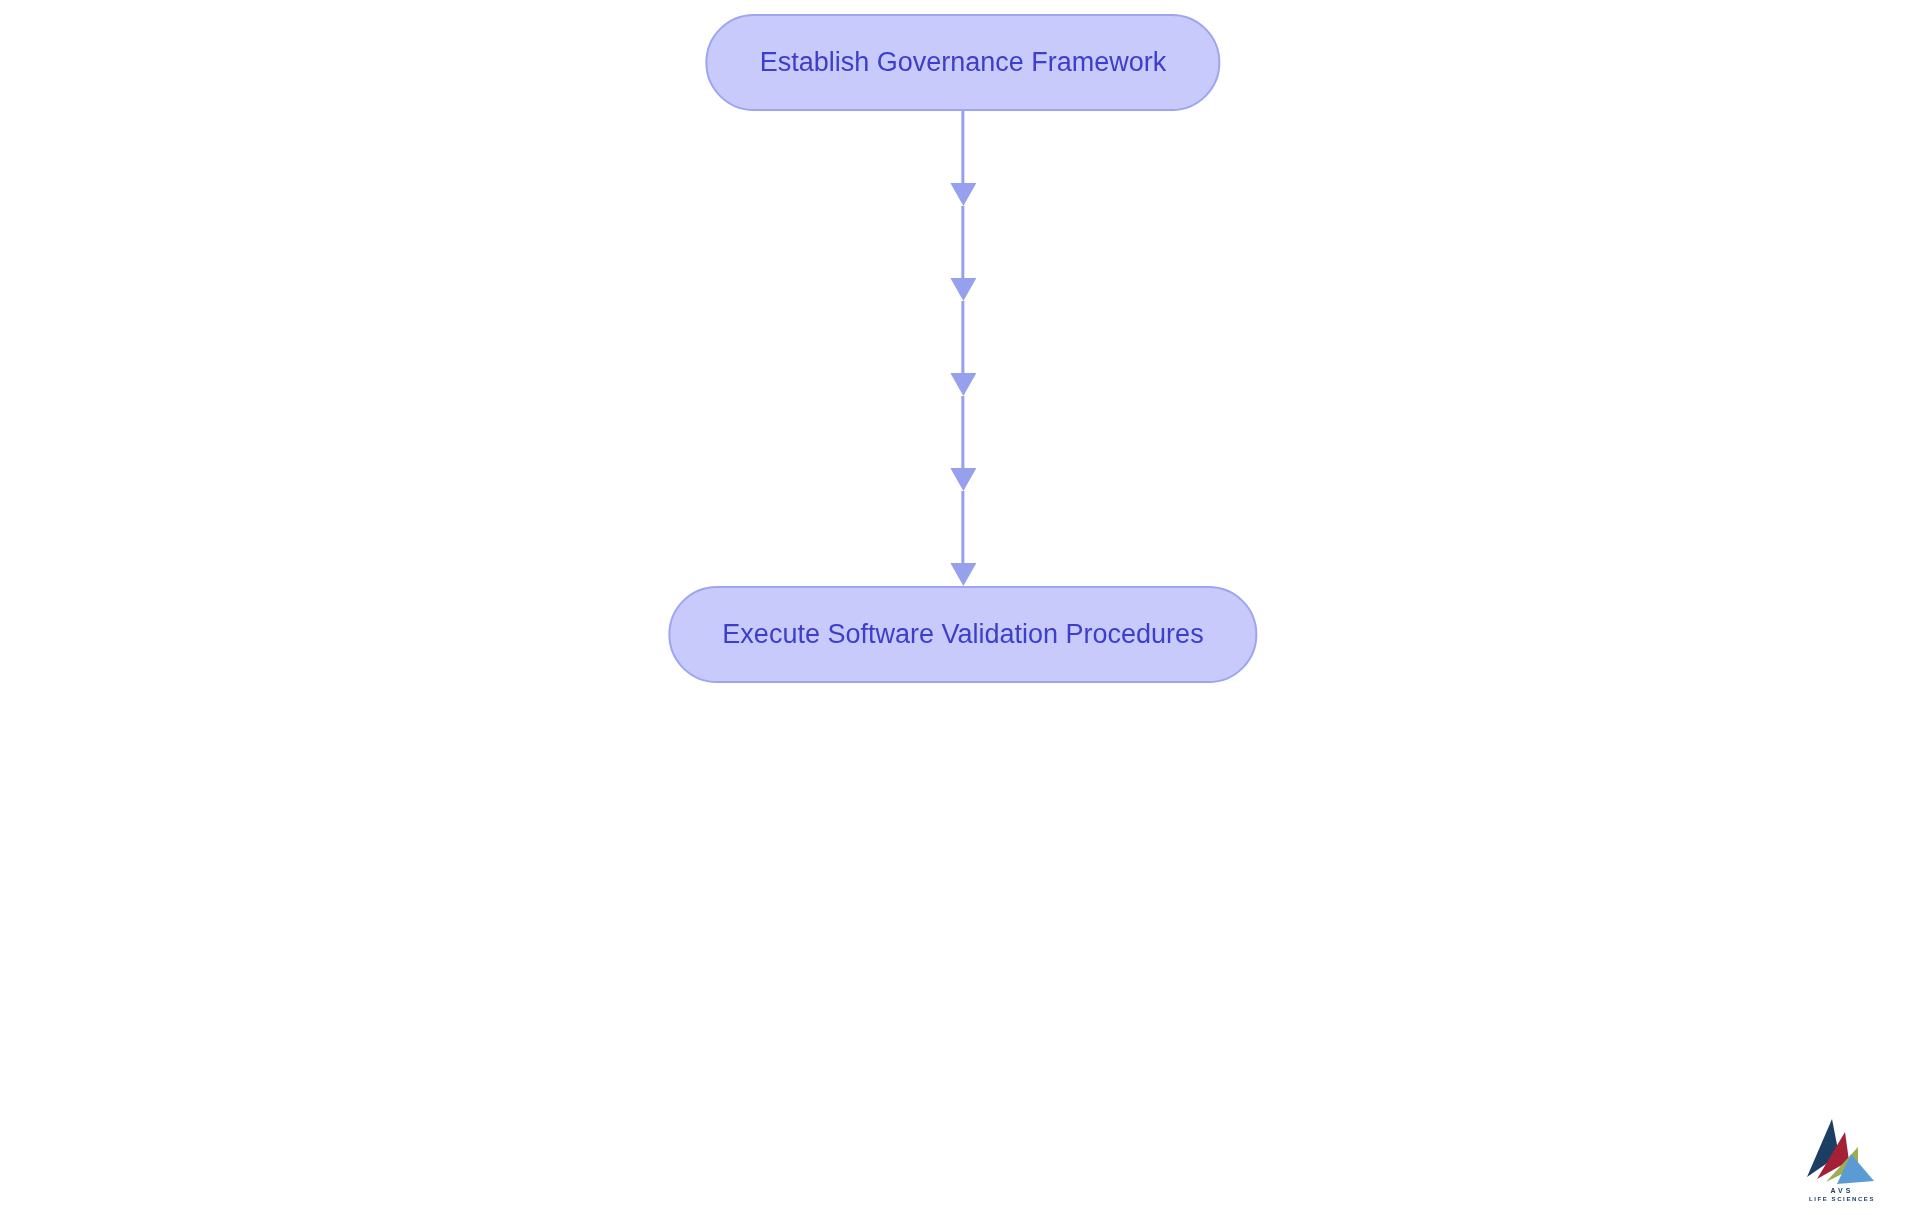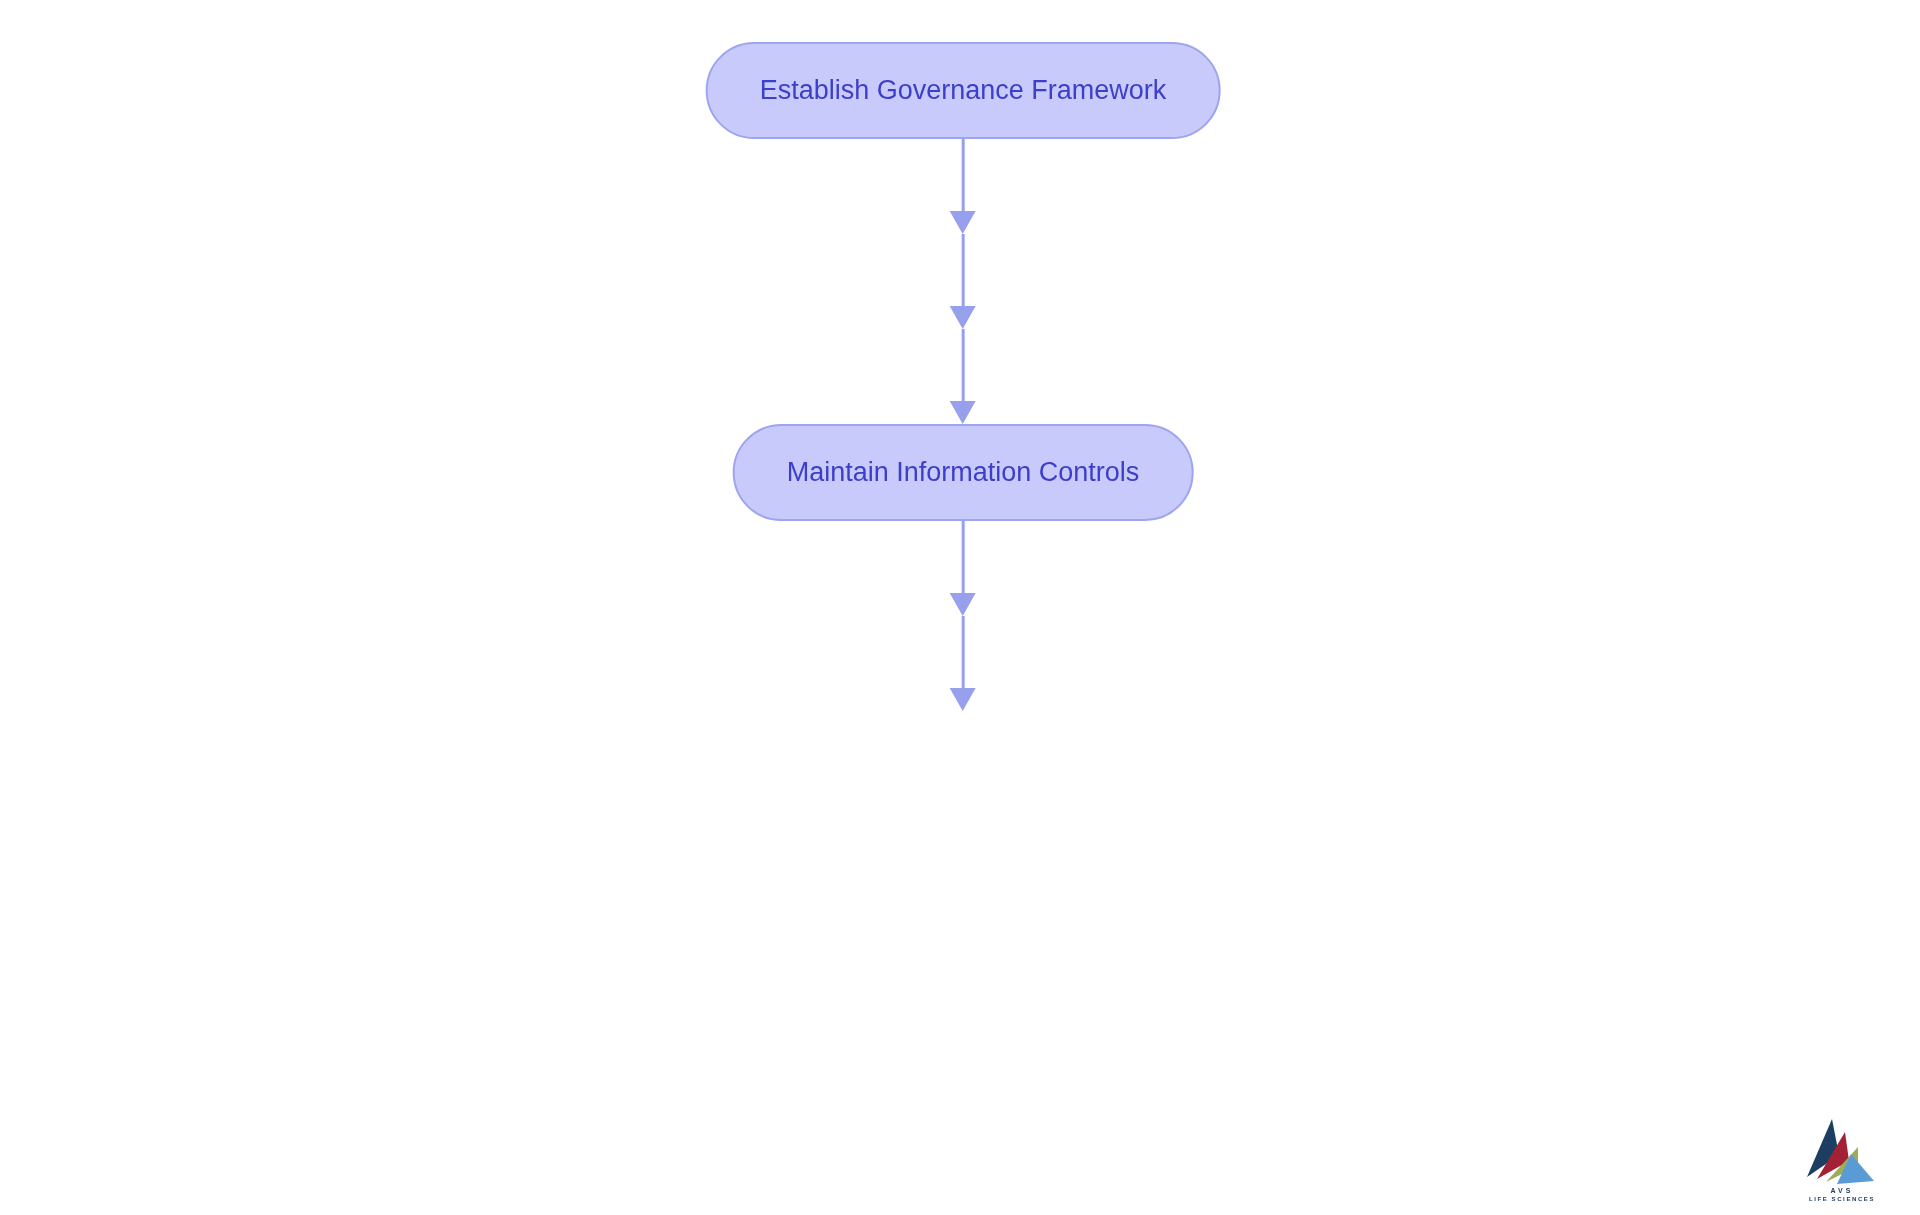--- a/index.html
+++ b/index.html
@@ -28,21 +28,20 @@
     height: 1215px;
   }
   .flow {
     position: absolute;
     top: 14px;
     left: 963px;
     transform: translateX(-50%);
     display: flex;
     flex-direction: column;
     align-items: center;
-    margin-top: 28px;
   }
   .node {
     height: 97px;
     border: 2px solid var(--node-border);
     border-radius: 50px;
     background: var(--node-fill);
     color: var(--node-text);
     font-size: 27px;
     line-height: 1;
     display: flex;
@@ -118,33 +117,33 @@
       <div class="arrow-line"></div>
       <div class="arrow-head"></div>
     </div>
 
 
     <div class="arrow">
       <div class="arrow-line"></div>
       <div class="arrow-head"></div>
     </div>
 
-    <div class="node">Maintain Information Controls</div>
 
     <div class="arrow">
       <div class="arrow-line"></div>
       <div class="arrow-head"></div>
     </div>
 
 
     <div class="arrow">
       <div class="arrow-line"></div>
       <div class="arrow-head"></div>
     </div>
 
+    <div class="node">Execute Software Validation Procedures</div>
 
   </div>
 
   <div class="logo">
     <svg viewBox="0 0 96 88" xmlns="http://www.w3.org/2000/svg">
       <polygon class="sail-navy" points="36,4 43,40 11,62"></polygon>
       <polygon class="sail-red" points="49,17 53,46 21,64"></polygon>
       <polygon class="sail-green" points="62,32 62,51 30,67"></polygon>
       <polygon class="sail-blue" points="55,39 78,66 41,69"></polygon>
       <text class="logo-brand" x="46" y="78">AVS</text>

